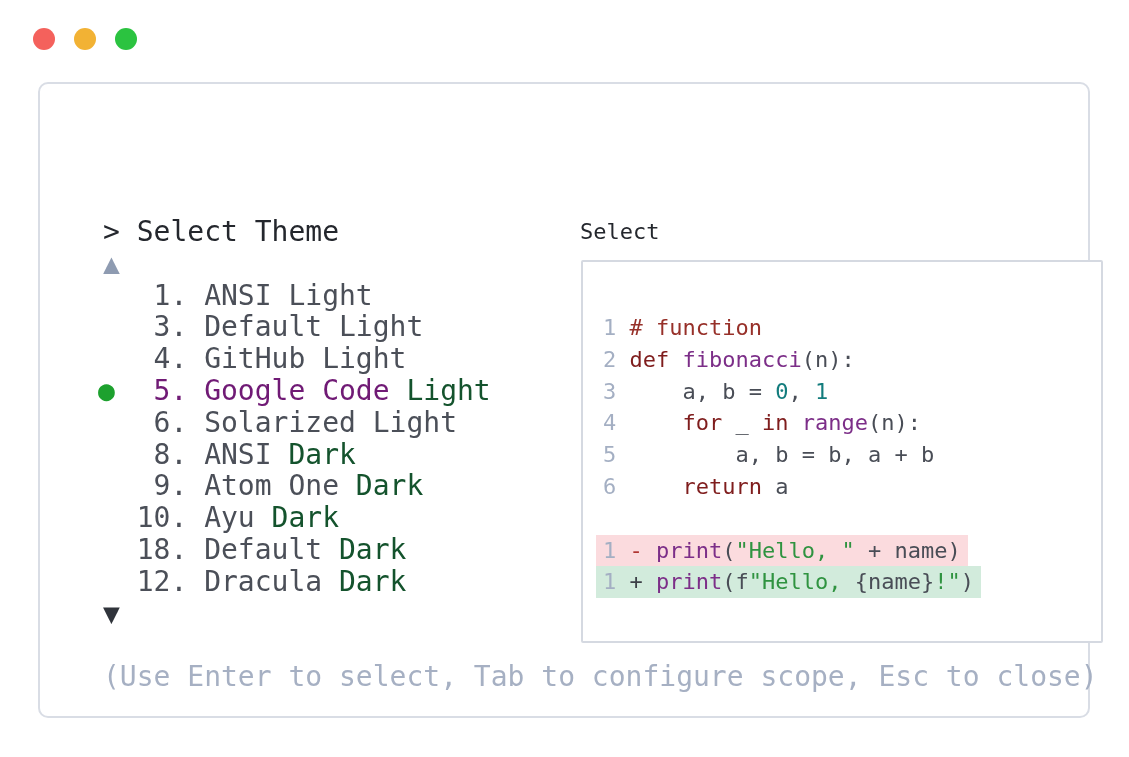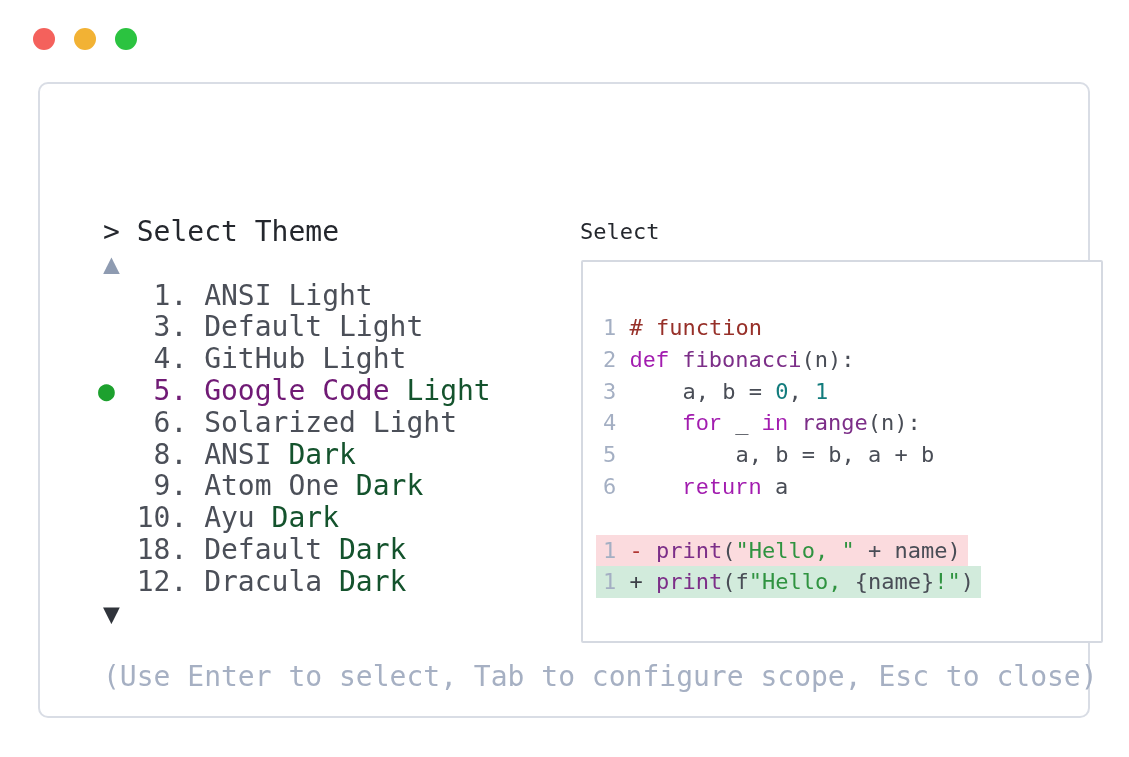--- a/index.html
+++ b/index.html
@@ -26,21 +26,21 @@
   .preview-title{position:absolute;left:540px;top:132px;font-size:22px;line-height:31.8px;color:#24272d;white-space:pre;}
   .preview-box{
     position:absolute;left:541px;top:176px;width:522px;height:383px;
     border:2px solid #d5d9e1;border-radius:2px;box-sizing:border-box;background:#fff;
   }
   .code{position:absolute;left:0;top:0;padding:50px 0 0 20px;font-size:22px;line-height:31.8px;}
   .code .row{height:31.8px;}
   .c-ln{color:#a4afc3;}
   .c-pln{color:#494d56;}
   .c-com{color:#973029;}
-  .c-kwd{color:#a21caf;font-family:Liberation Mono, monospace;}
+  .c-kwd{color:#7f1d1d;}
   .c-typ{color:#7c2e88;}
   .c-lit{color:#137c7d;}
   .c-str{color:#2f9340;}
   .c-minus{color:#b03430;}
   .c-plus{color:#3c4047;}
   .diff-band{display:inline-block;line-height:31.8px;padding:0 7px;margin-left:-7px;}
   .band-removed{background:#fbdbde;}
   .band-added{background:#d2ebdc;}
 </style>
 </head>

